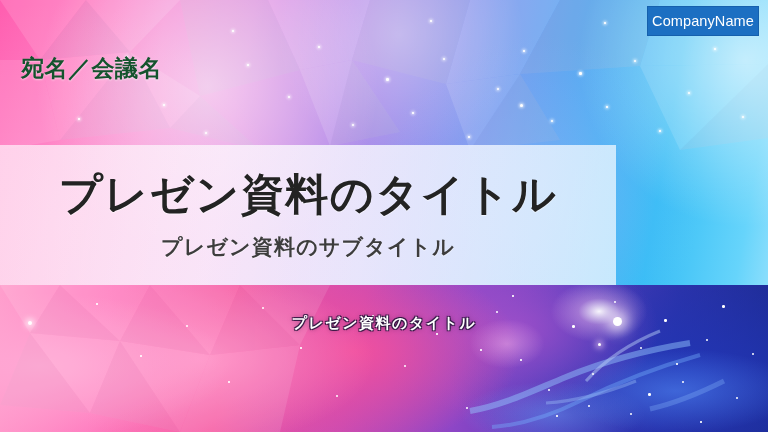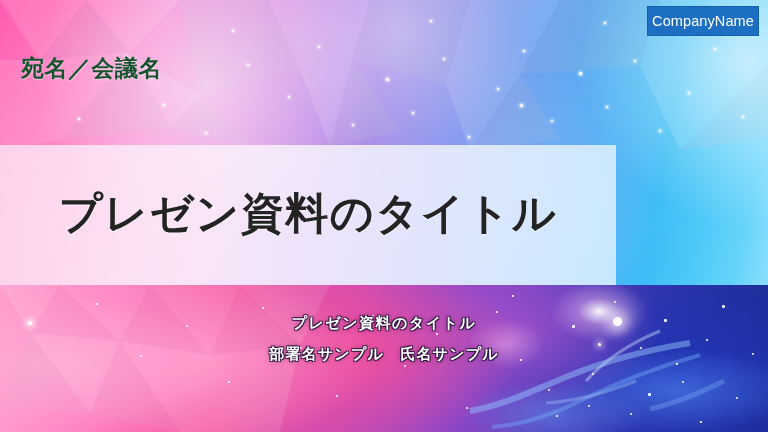--- a/index.html
+++ b/index.html
@@ -235,20 +235,21 @@
   </div>
 
   <div class="addressee">宛名／会議名</div>
 
   <div class="logo-box">
     <span>CompanyName</span>
   </div>
 
   <div class="title-band">
     <h1 class="slide-title">プレゼン資料のタイトル</h1>
+    <h2 class="slide-subtitle">プレゼン資料のサブタイトル</h2>
   </div>
 
   <div class="galaxy">
     <svg class="galaxy-poly" viewBox="0 0 768 147" preserveAspectRatio="none">
       <g fill="#ffffff" opacity="0.35">
         <polygon points="0,0 60,0 30,48"></polygon>
         <polygon points="60,0 150,0 120,56 30,48"></polygon>
         <polygon points="150,0 240,0 210,70 120,56"></polygon>
         <polygon points="240,0 330,0 300,60 210,70"></polygon>
         <polygon points="30,48 120,56 90,128 0,120"></polygon>
@@ -308,16 +309,15 @@
       <i style="left:480px;top:64px;width:1.5px;height:1.5px;"></i>
       <i style="left:512px;top:10px;width:1.5px;height:1.5px;"></i>
       <i style="left:648px;top:108px;width:2.5px;height:2.5px;"></i>
       <i style="left:588px;top:120px;width:2px;height:2px;"></i>
       <i style="left:676px;top:78px;width:1.5px;height:1.5px;"></i>
     </div>
   </div>
 
   <div class="footer-text">
     <div class="footer-line l1">プレゼン資料のタイトル</div>
-    <div class="footer-line l3">部署名サンプル　氏名サンプル</div>
   </div>
 
 </div>
 
 </body></html>

